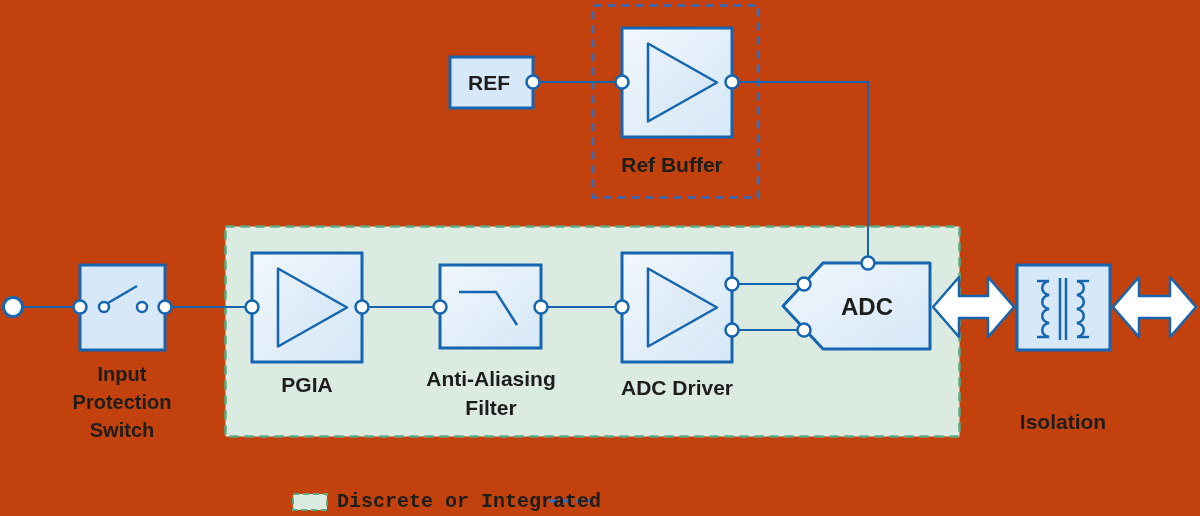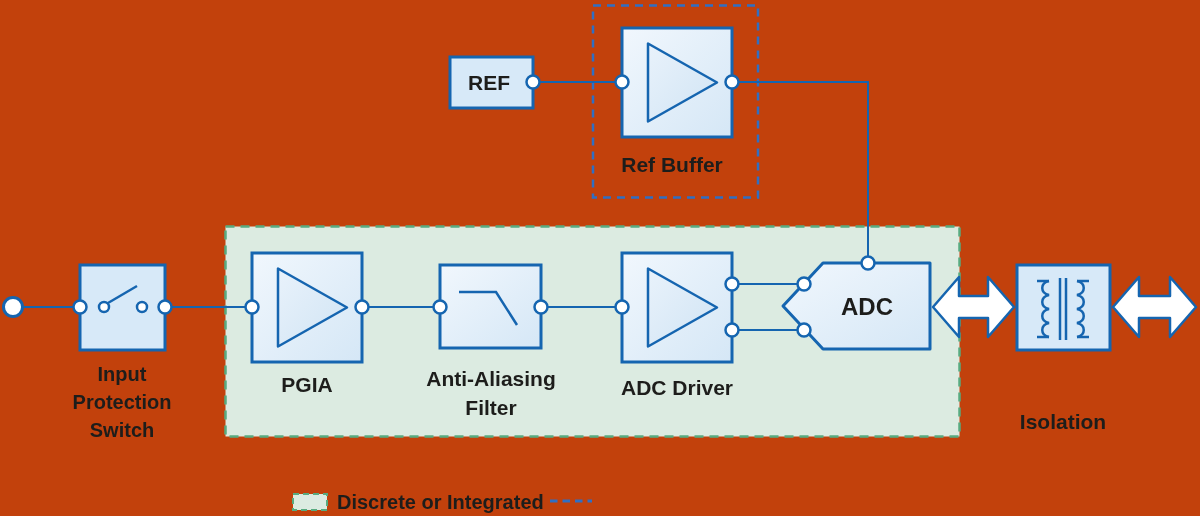--- a/index.html
+++ b/index.html
@@ -16,21 +16,21 @@
     position:absolute;
     color:#1d1d1b;
     font-weight:700;
     font-size:20px;
     line-height:28px;
     text-align:center;
     transform:translateX(-50%);
     white-space:normal;
   }
   .lbl.inbox{white-space:nowrap;font-size:21px;}
-  .lbl.legend-text{transform:none;text-align:left;white-space:nowrap;}
+  .lbl.legend-text{transform:none;text-align:left;white-space:nowrap;font-family:Liberation Mono, monospace;}
 </style>
 </head>
 <body>
 
 <div class="canvas">
 
   <svg width="1200" height="516" viewBox="0 0 1200 516">
     <defs>
       <linearGradient id="ampGrad" x1="0" y1="0" x2="1" y2="1">
         <stop offset="0" stop-color="#f1f7fd"></stop>

